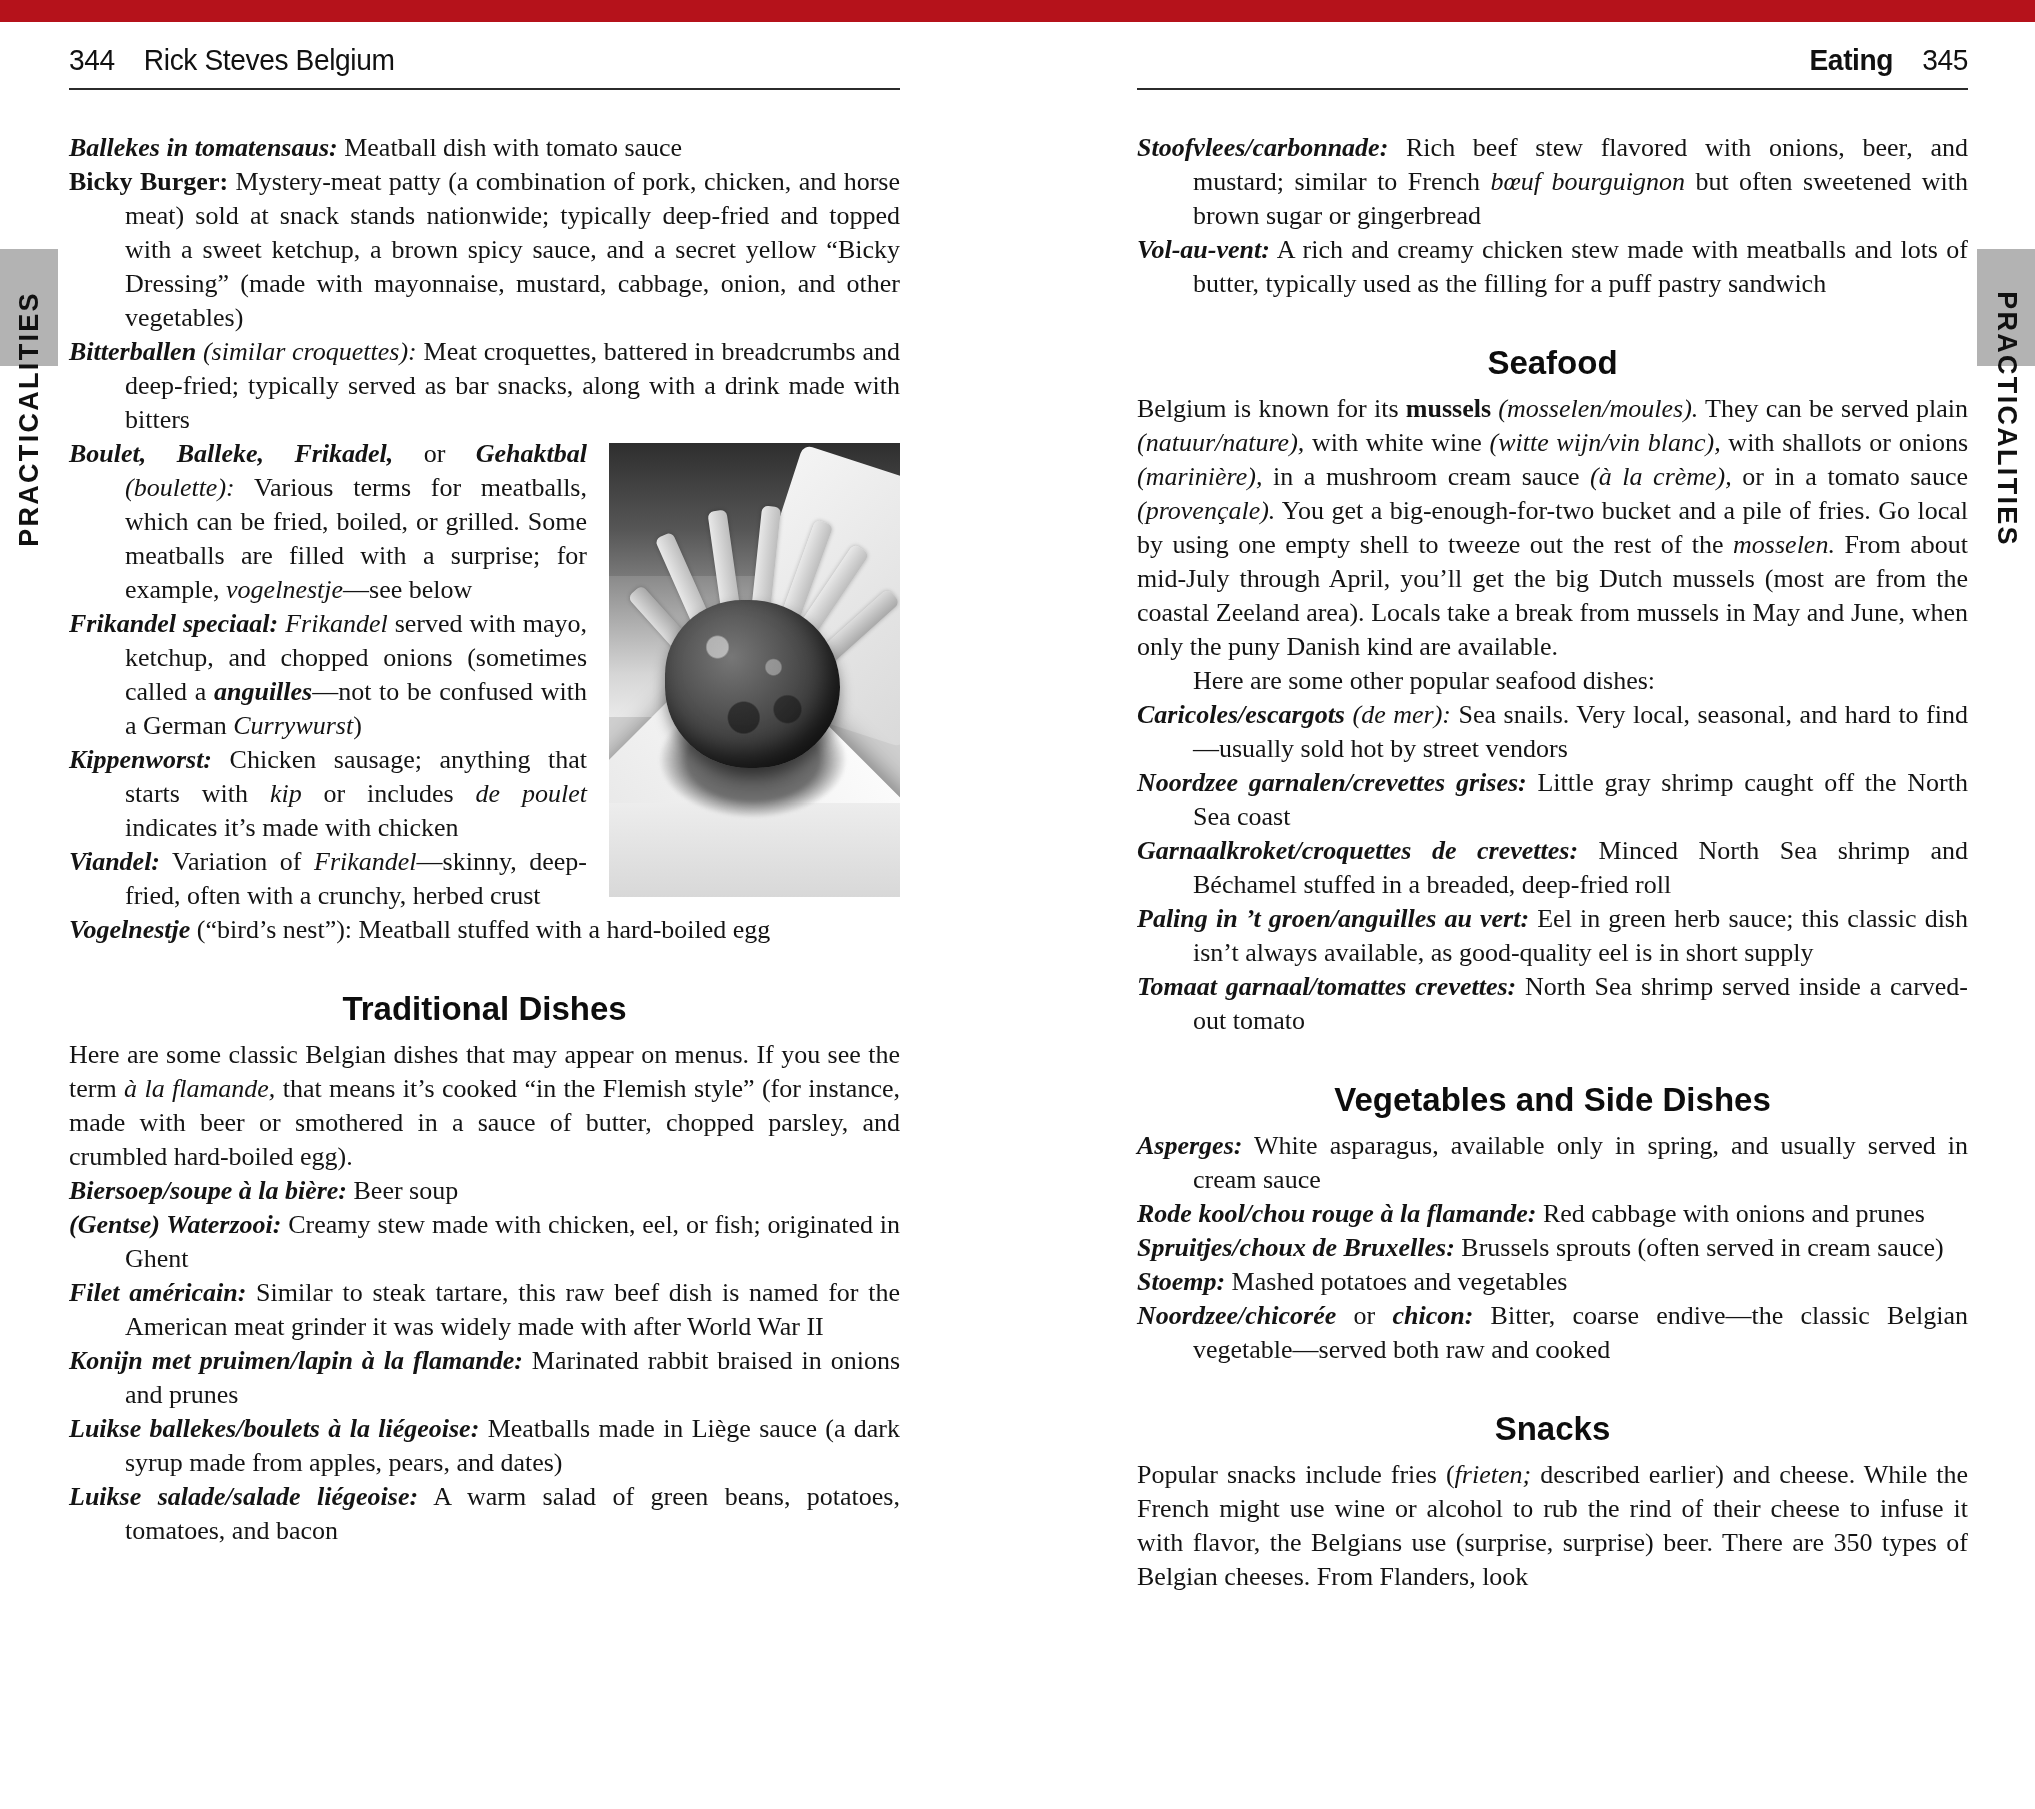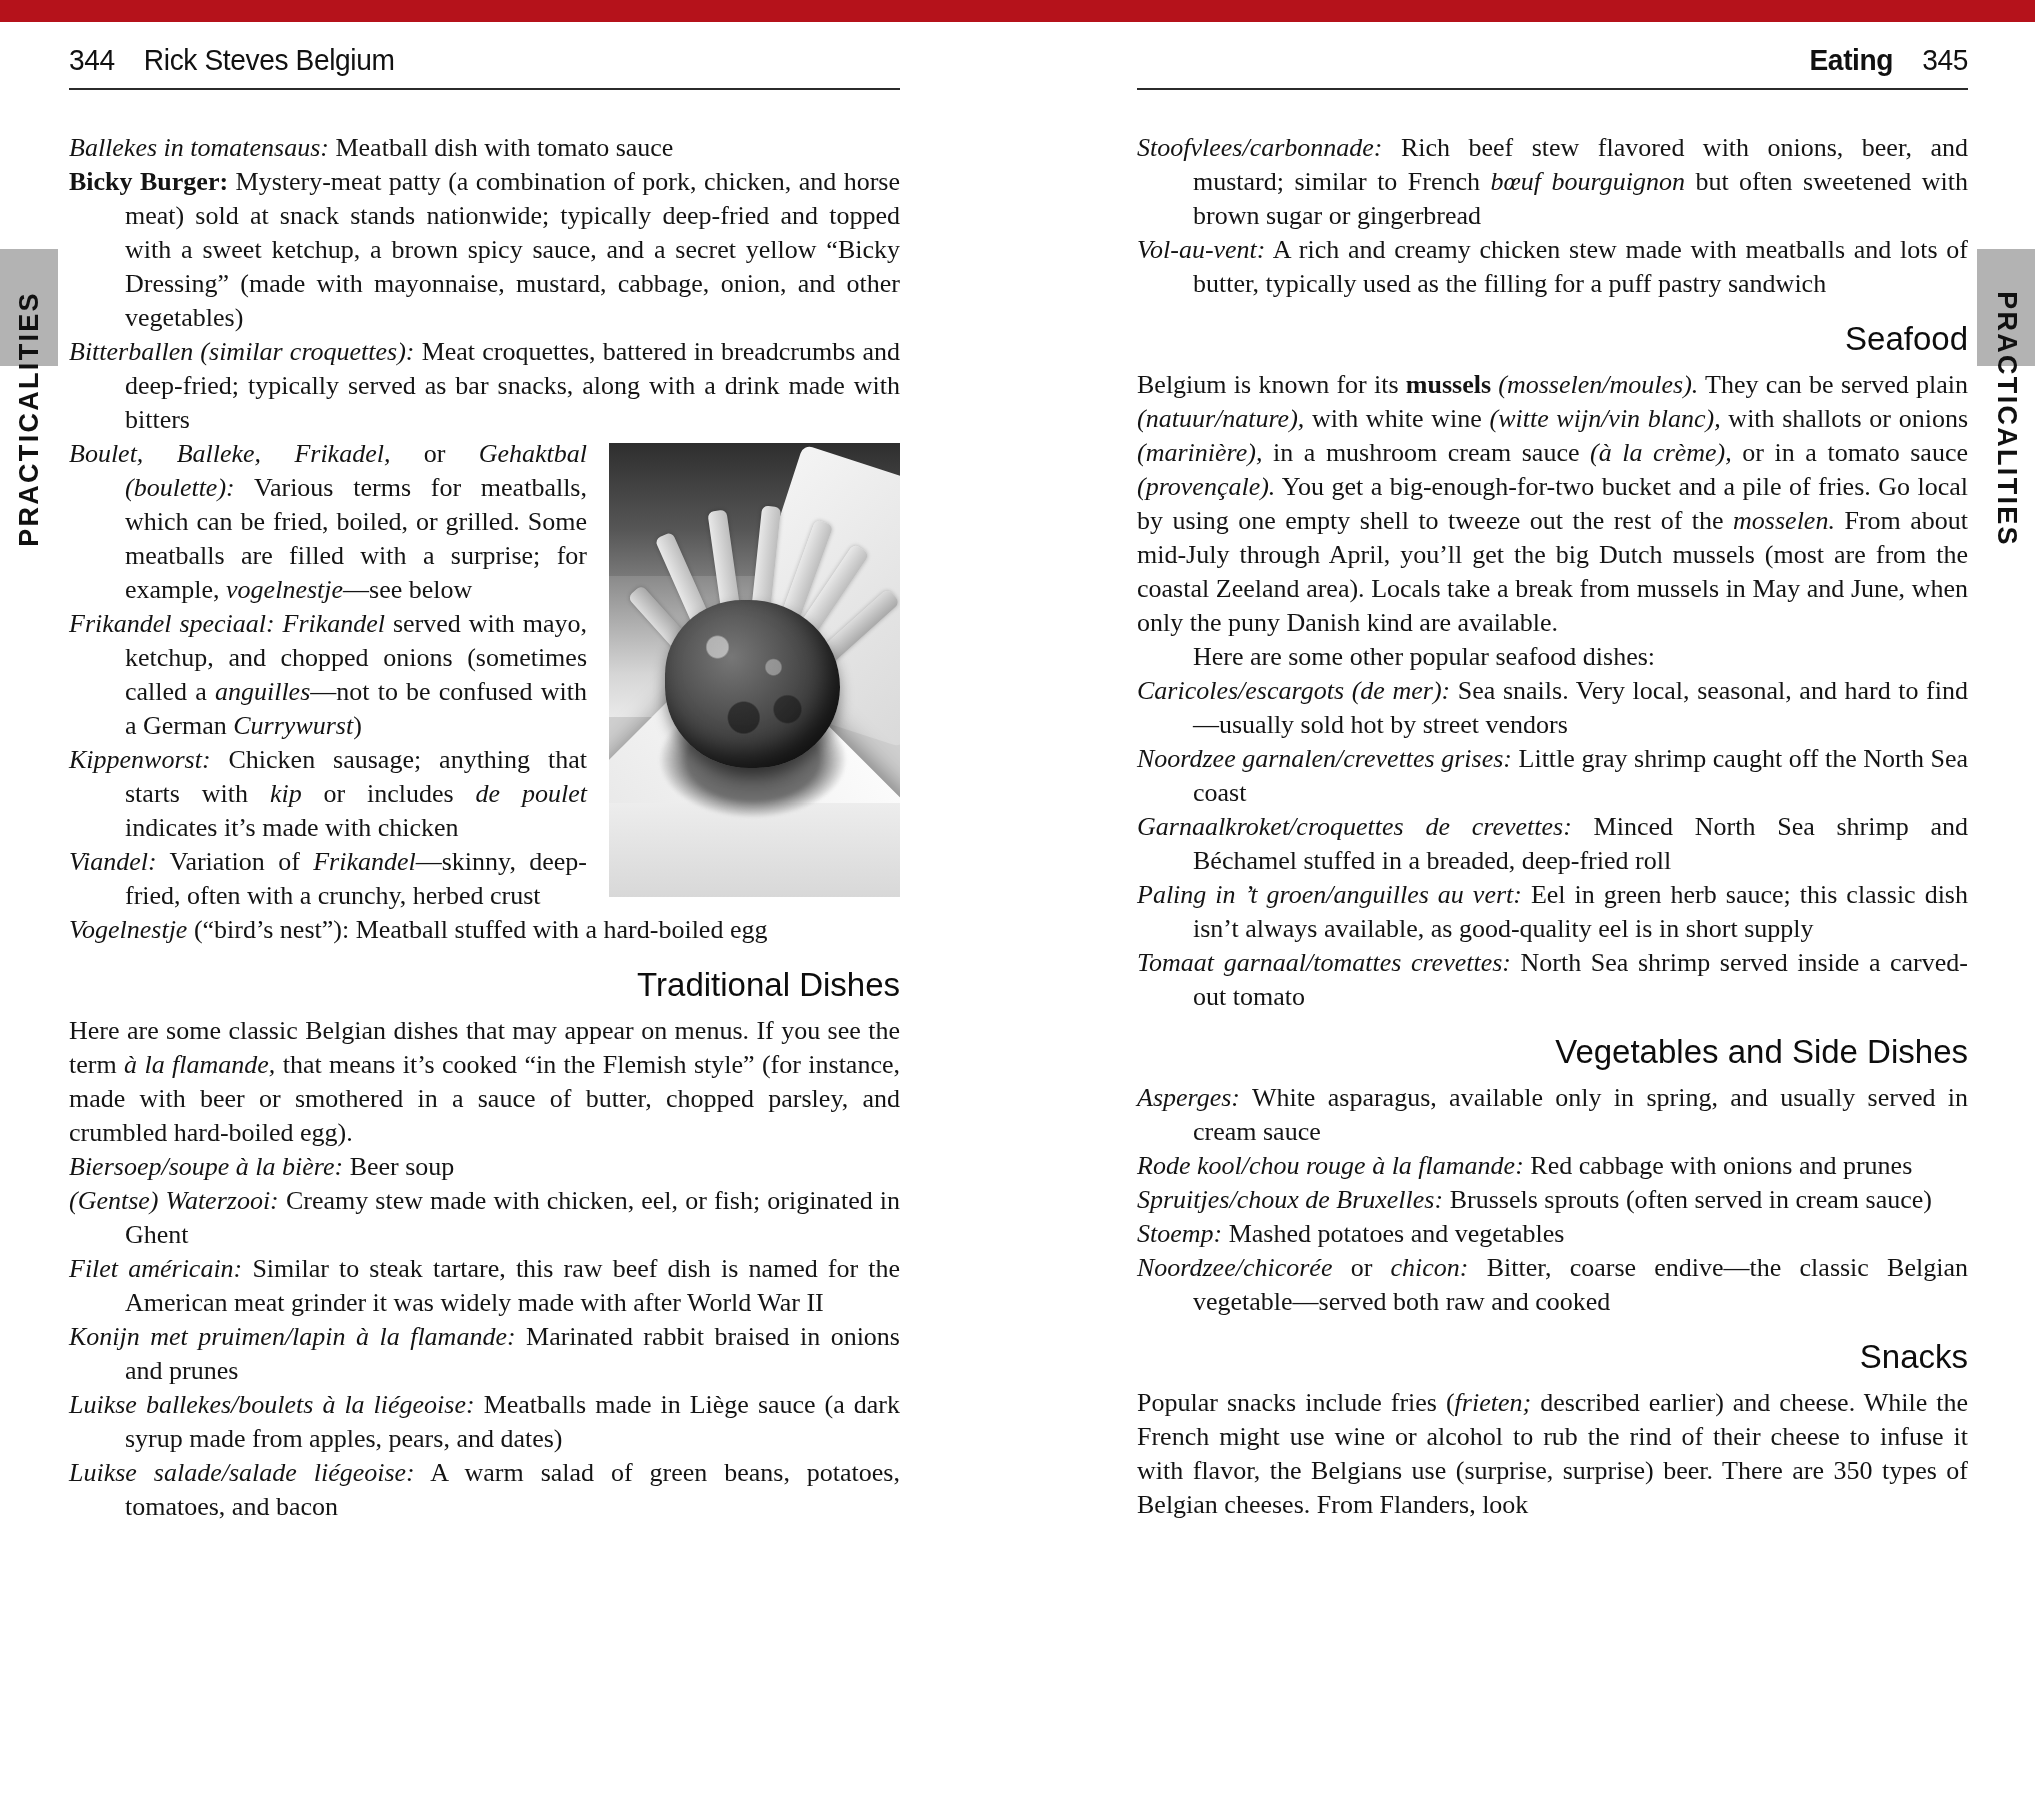--- a/index.html
+++ b/index.html
@@ -28,22 +28,22 @@
   .pgnum{font-weight:normal;}
   .ptitle{margin-left:30px;}
   .page-right .ptitle{margin-left:0;margin-right:30px;font-weight:bold;}
   .rule{border-bottom:2.3px solid #2b2b2b;margin-top:11px;}
   .content{margin-top:41px;font-size:26px;line-height:34px;text-align:justify;}
 
   p.entry{margin:0;padding-left:56px;text-indent:-56px;}
   p.para{margin:0;}
   p.para.indent{text-indent:56px;}
   h2.section-heading{font-family:"Liberation Sans",sans-serif;font-size:33px;line-height:36px;
-      font-weight:normal;color:#0d0d0d;margin:20px 0 11px 0;letter-spacing:0px;text-align:right;}
-  .seg-bi{font-weight:normal;font-style:italic;}
+      font-weight:bold;color:#0d0d0d;margin:44px 0 11px 0;letter-spacing:0px;text-align:center;}
+  .seg-bi{font-weight:bold;font-style:italic;}
   .seg-b{font-weight:bold;}
   .seg-i{font-style:italic;}
 
   
   .photo{float:right;width:291px;height:454px;margin:6.3px 0 7.8px 22px;position:relative;
          overflow:hidden;background:#cfcfcf;}
   .ph-bg{position:absolute;left:0;top:0;right:0;height:157px;
          background:linear-gradient(180deg,#2e2e2e 0%,#565656 55%,#8a8a8a 100%);}
   .ph-haze{position:absolute;left:0;top:133px;right:0;height:141px;
          background:linear-gradient(180deg,#8a8a8a,#d6d6d6 70%,#e9e9e9);}

